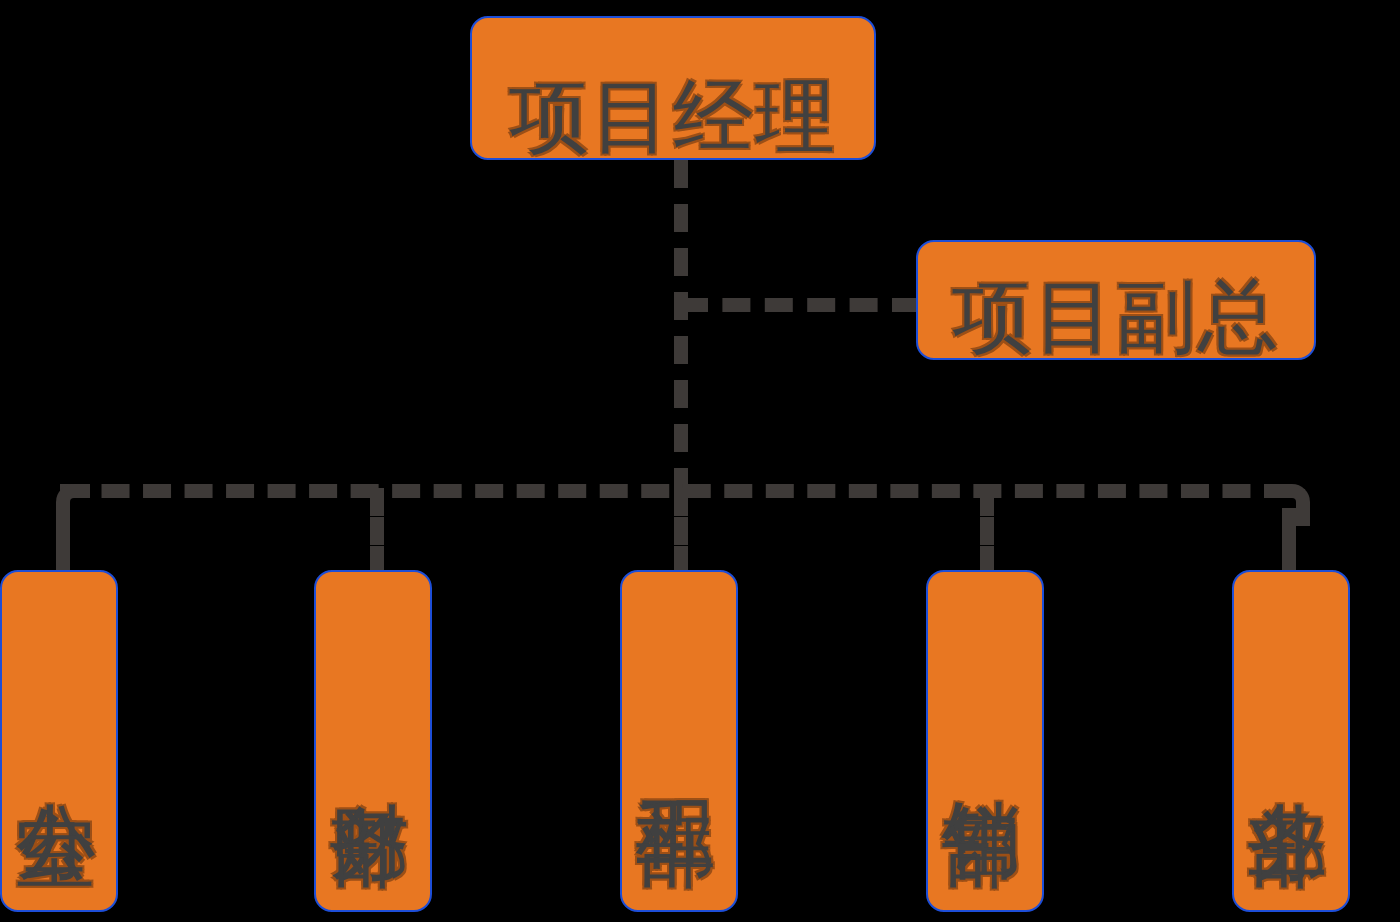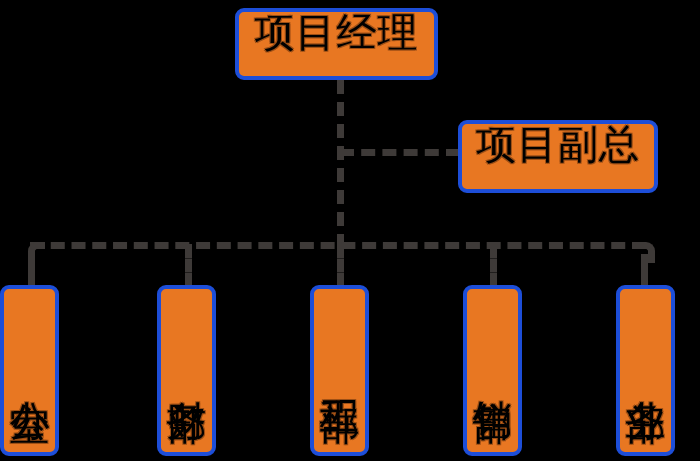--- a/index.html
+++ b/index.html
@@ -46,26 +46,26 @@
     border-bottom: none;
     border-top-right-radius: 9px;
     background: transparent;
   }
 
   
   .node {
     position: absolute;
     box-sizing: border-box;
     background: #E87722;
-    border: 4px solid #1d4ed8;
+    border: 1px solid #1d4ed8;
     border-radius: 9px;
     display: flex;
-    align-items: flex-start;
+    align-items: flex-end;
     justify-content: center;
-    color: #000000;
+    color: #404040;
     text-shadow:
        1px  1px 0 #9c4f16,
       -1px -1px 0 #9c4f16,
        1px -1px 0 #9c4f16,
       -1px  1px 0 #9c4f16;
     letter-spacing: 1px;
     z-index: 5;
   }
   .node-h {
     font-size: 40px;
@@ -101,21 +101,21 @@
   <div class="v-solid" style="left:28px; top:254px; height:33px;"></div>
   <div class="v-dash" style="left:185px; top:244px; height:43px;"></div>
   <div class="v-dash" style="left:337px; top:244px; height:43px;"></div>
   <div class="v-dash" style="left:490px; top:244px; height:43px;"></div>
   <div class="v-solid" style="left:641px; top:254px; height:33px;"></div>
 
   <div class="node node-h" style="left:235px; top:8px; width:203px; height:72px;">
     <span class="node-inner">项目经理</span>
   </div>
 
-  <div class="node node-h" style="left:458px; top:120px; width:200px; height:73px;">
+  <div class="node node-h" style="left:458px; top:120px; width:200px; height:60px;">
     <span class="node-inner">项目副总</span>
   </div>
 
   <div class="node node-v" style="left:0px; top:285px; width:59px; height:171px;">
     <span class="node-inner">办公室</span>
   </div>
 
   <div class="node node-v" style="left:157px; top:285px; width:59px; height:171px;">
     <span class="node-inner">财务部</span>
   </div>

